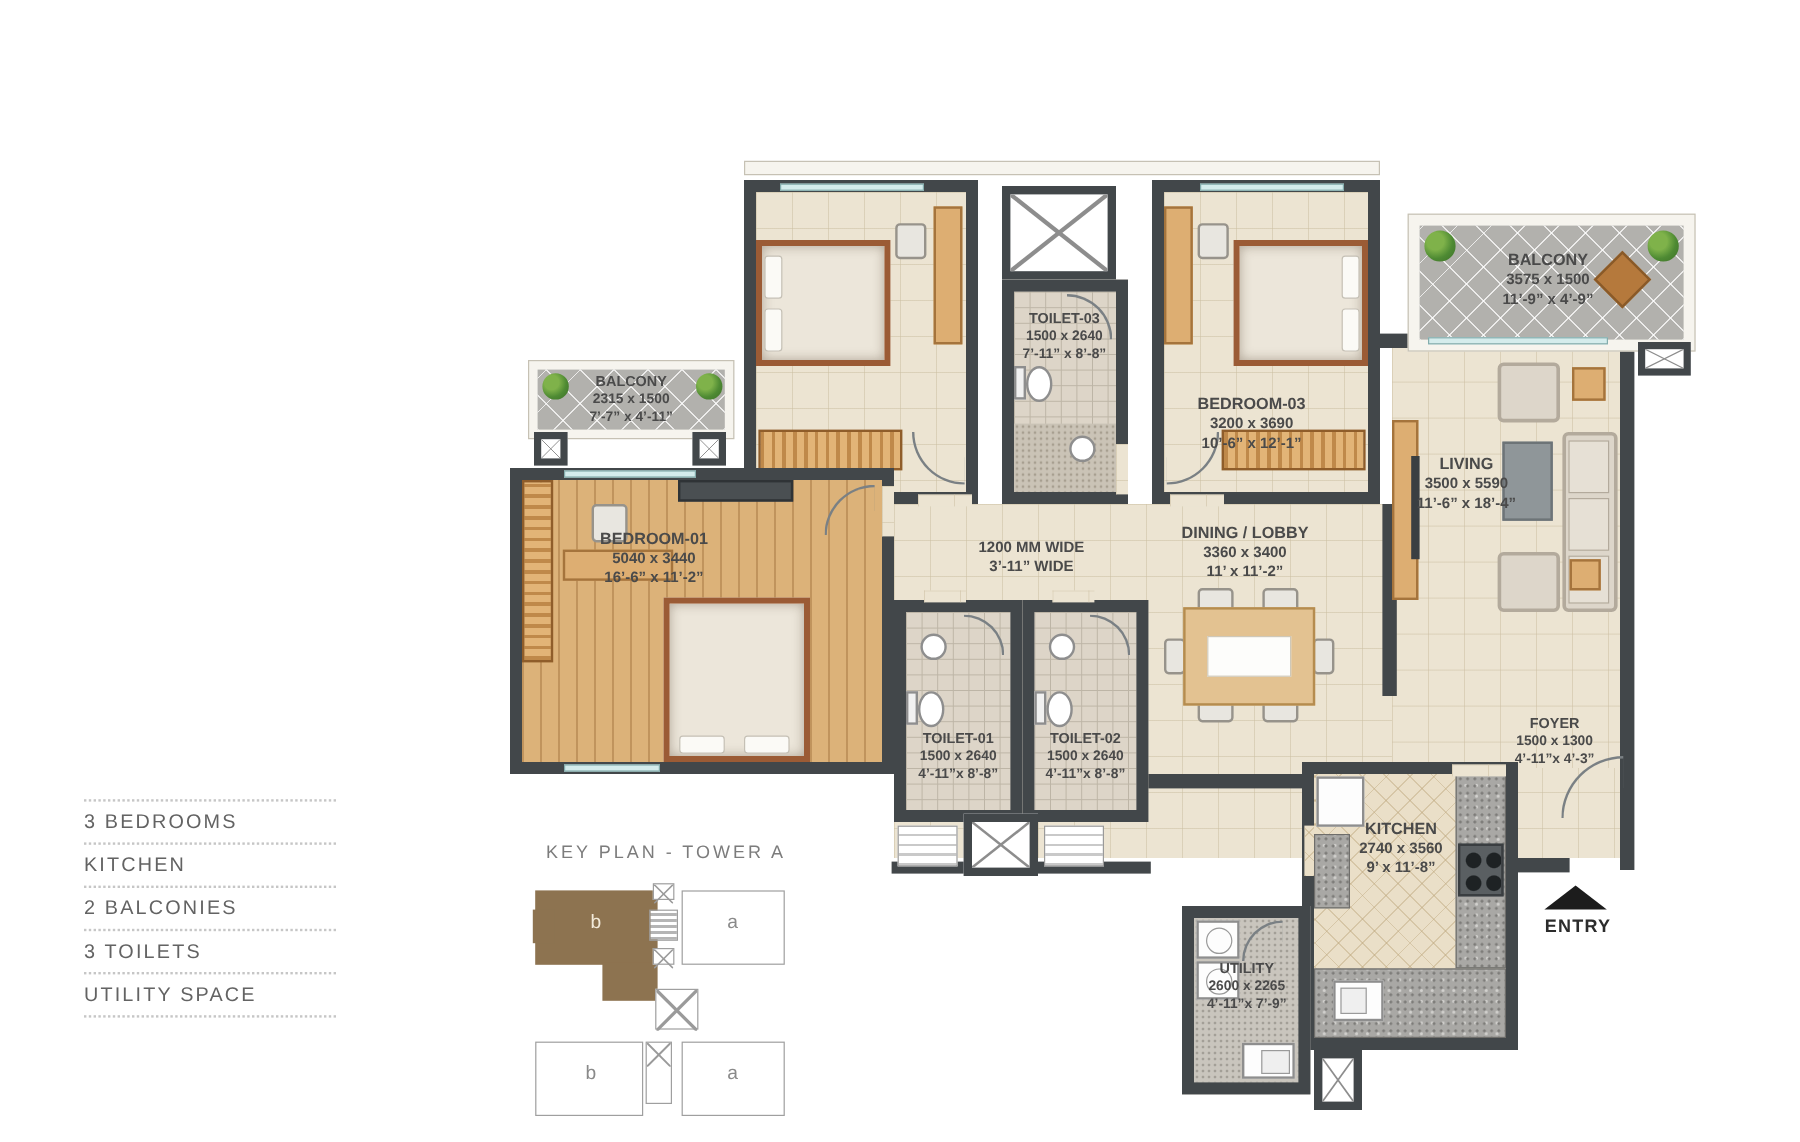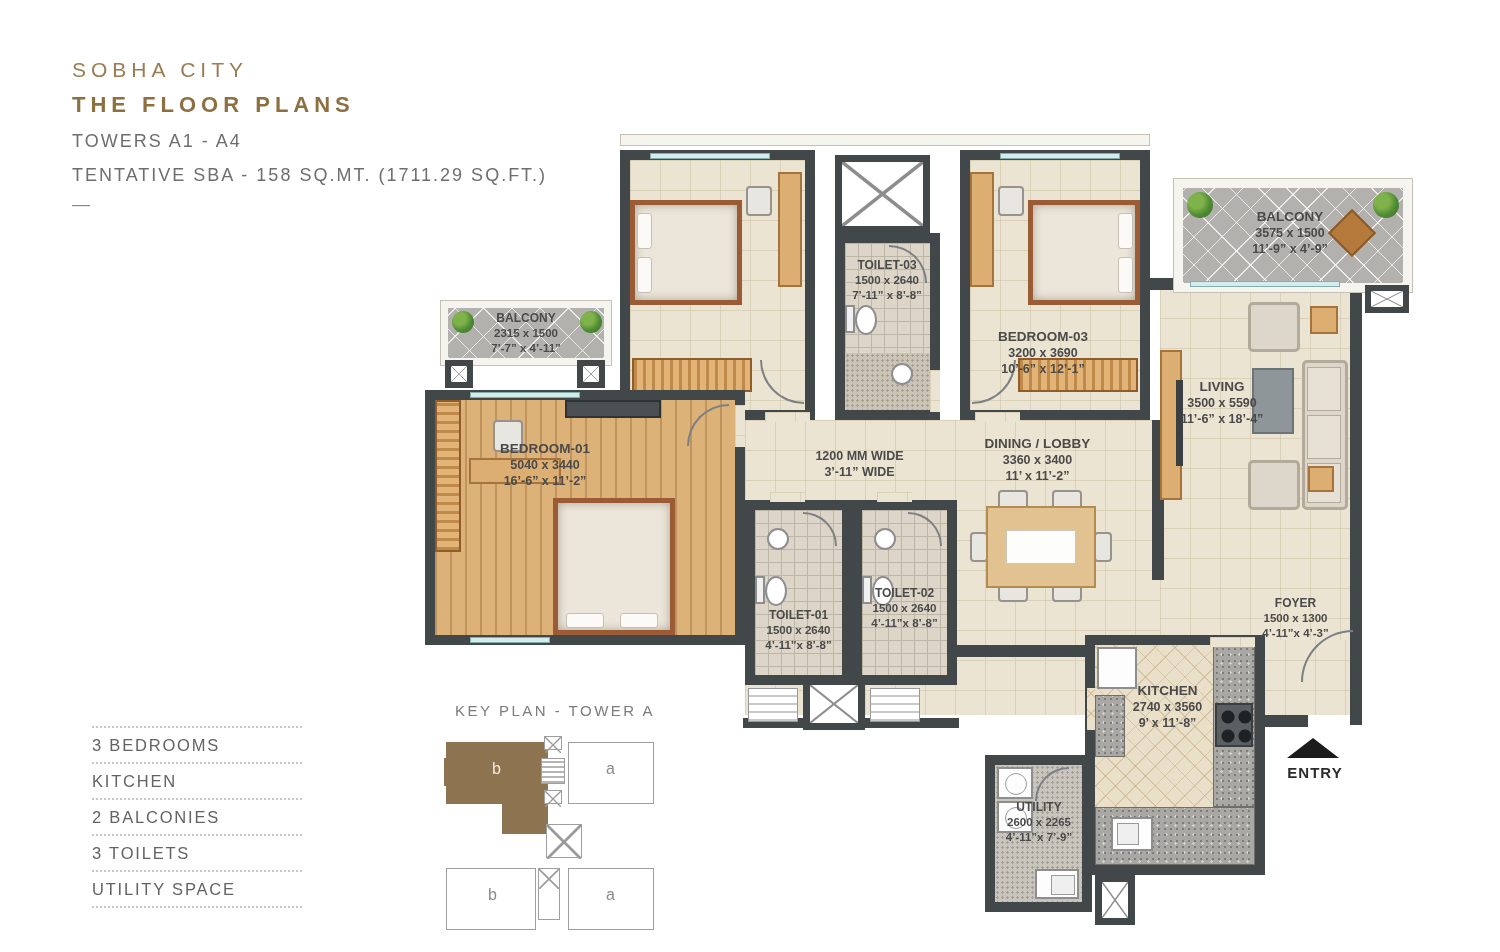--- a/index.html
+++ b/index.html
@@ -8,22 +8,22 @@
     position:relative; width:1500px; height:952px; overflow:hidden;
     background:#ffffff; font-family:"Liberation Sans", sans-serif;
   }
   
   .hdr { position:absolute; left:72px; top:58px; }
   .hdr .project { font-size:21px; letter-spacing:5px; color:#9b7c52; }
   .hdr .title   { font-size:22px; font-weight:700; letter-spacing:5px; color:#8d6f40; margin-top:10px; }
   .hdr .sub     { font-size:18px; letter-spacing:2px; color:#6e6e6e; margin-top:13px; }
   .hdr .dash    { font-size:18px; color:#8a8a8a; margin-top:8px; }
   .unit-title { position:absolute; left:70px; top:656px; font-size:27px; letter-spacing:4px; color:#9b7c52; }
-  .features { position:absolute; left:70px; top:726px; width:210px; list-style:none;
-              border-bottom:2px dotted #c6c6c6;margin-left:22px; }
+  .features { position:absolute; left:70px; top:666px; width:210px; list-style:none;
+              border-bottom:2px dotted #c6c6c6; }
   .features li { border-top:2px dotted #c6c6c6; padding:8px 0 7px 0;
                  font-size:16.5px; letter-spacing:1.8px; color:#636363; }
   
   #keyplan { position:absolute; left:444px; top:702px; width:222px; height:238px; }
   #keyplan .kp-title { text-align:center; font-size:15px; letter-spacing:2.5px; color:#7c7c7c; }
   #keyplan .kp-draw { position:absolute; left:0; top:26px; width:222px; height:210px; }
   .kp-rect { position:absolute; background:#fff; border:1.5px solid #9f9f9f; }
   .kp-brown { position:absolute; background:#8d7350; border:none; }
   .kp-letter { position:absolute; font-size:16px; color:#8a8a8a; }
   .kp-letter.lt { color:#f2ead9; }
@@ -90,27 +90,20 @@
   .entry-arrow { position:absolute; width:0; height:0;
     border-left:26px solid transparent; border-right:26px solid transparent;
     border-bottom:20px solid #1c1c1c; }
   .entry-lbl { position:absolute; font-weight:700; font-size:15px; color:#2c2c2c; letter-spacing:1px; }
 </style>
 </head>
 <body>
 
 <div id="page">
 
-  <div class="hdr">
-    <div class="project">SOBHA CITY</div>
-    <div class="title">THE FLOOR PLANS</div>
-    <div class="sub">TOWERS A1 - A4</div>
-    <div class="sub">TENTATIVE SBA - 158 SQ.MT. (1711.29 SQ.FT.)</div>
-    <div class="dash">—</div>
-  </div>
 
   <ul class="features">
     <li>3 BEDROOMS</li>
     <li>KITCHEN</li>
     <li>2 BALCONIES</li>
     <li>3 TOILETS</li>
     <li>UTILITY SPACE</li>
   </ul>
 
   <div id="keyplan">
@@ -371,21 +364,21 @@
     <div class="rlabel" style="left:545px;top:305px;width:155px;">
       <span class="nm">DINING / LOBBY</span>
       <span>3360 x 3400</span>
       <span>11’ x 11’-2”</span>
     </div>
     <div class="rlabel small" style="left:332px;top:478px;width:103px;">
       <span class="nm">TOILET-01</span>
       <span>1500 x 2640</span>
       <span>4’-11”x 8’-8”</span>
     </div>
-    <div class="rlabel small" style="left:438px;top:456px;width:103px;">
+    <div class="rlabel small" style="left:438px;top:478px;width:103px;">
       <span class="nm">TOILET-02</span>
       <span>1500 x 2640</span>
       <span>4’-11”x 8’-8”</span>
     </div>
     <div class="rlabel small" style="left:828px;top:466px;width:105px;">
       <span class="nm">FOYER</span>
       <span>1500 x 1300</span>
       <span>4’-11”x 4’-3”</span>
     </div>
     <div class="rlabel" style="left:690px;top:552px;width:125px;">

